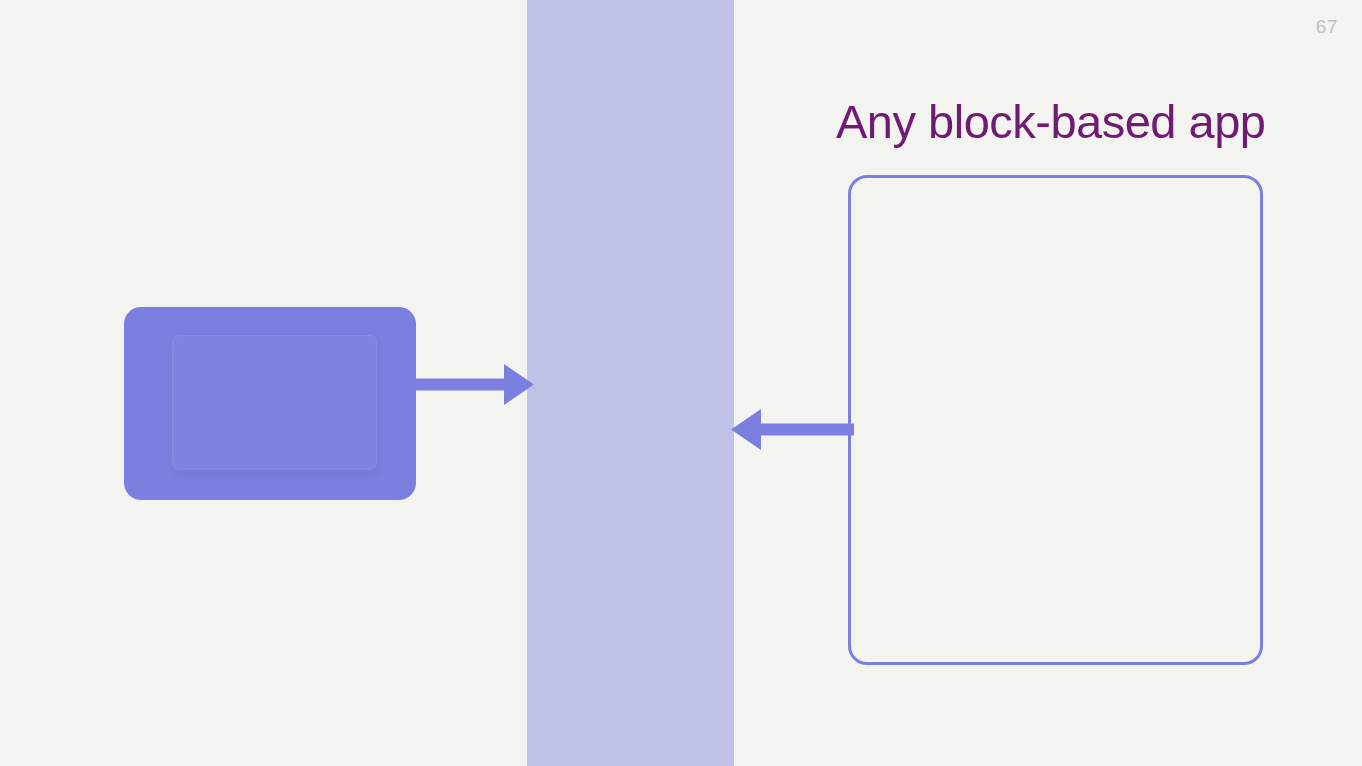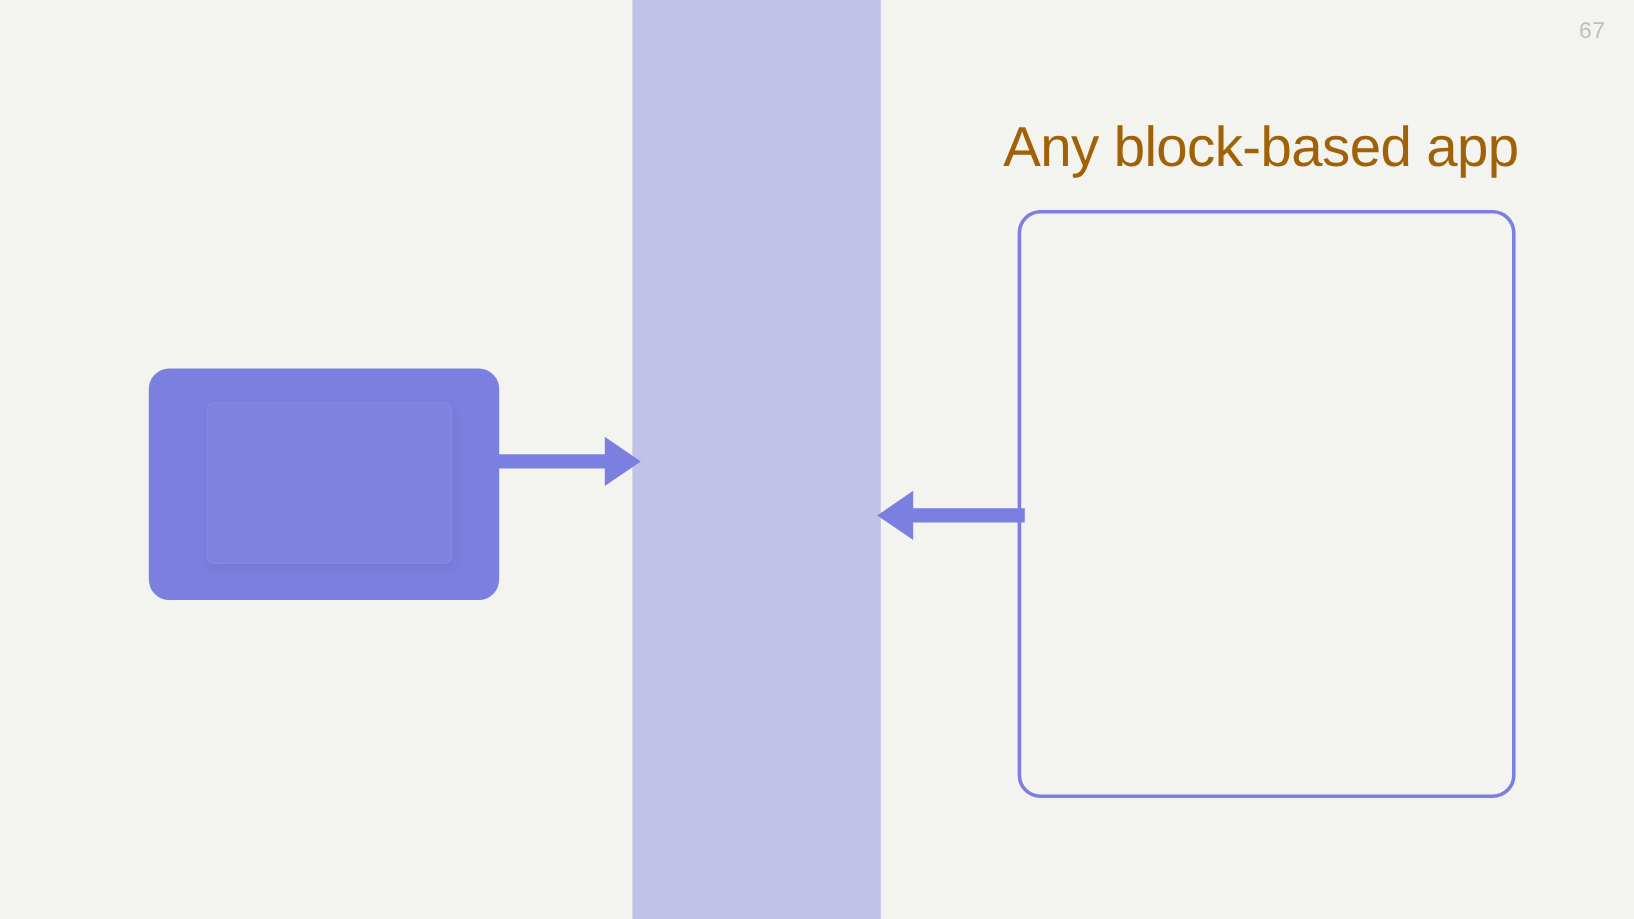--- a/index.html
+++ b/index.html
@@ -38,21 +38,21 @@
     top: 16px;
     font-size: 19px;
     color: #bfc0bd;
     letter-spacing: 0.5px;
     font-family: "Liberation Sans", sans-serif;
   }
 
   
   .heading {
     position: absolute;
-    color: #a16207;
+    color: #701a75;
     font-weight: 400;
     letter-spacing: -0.5px;
     white-space: nowrap;
     font-family: "Liberation Sans", sans-serif;
   }
   .heading-left {
     left: 165px;
     top: 232px;
     font-size: 46px;
   }

